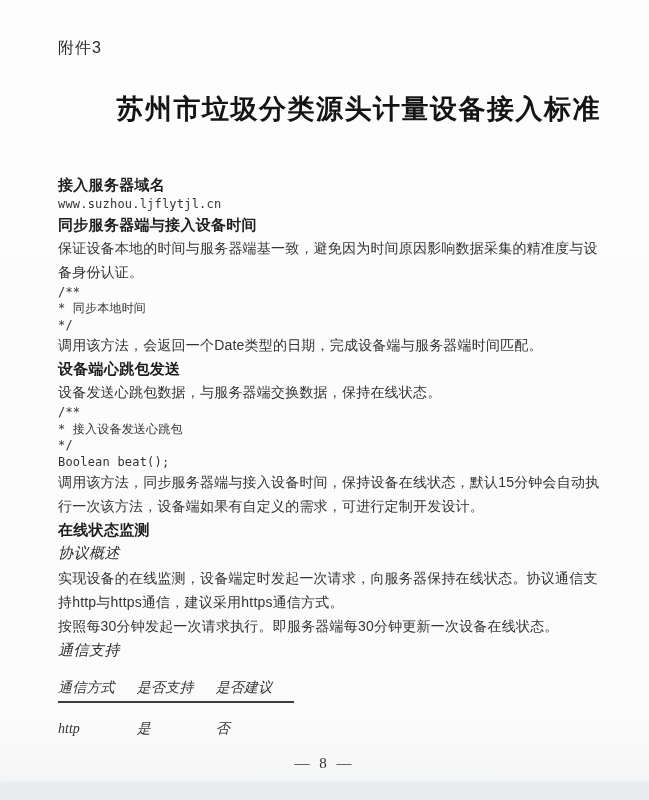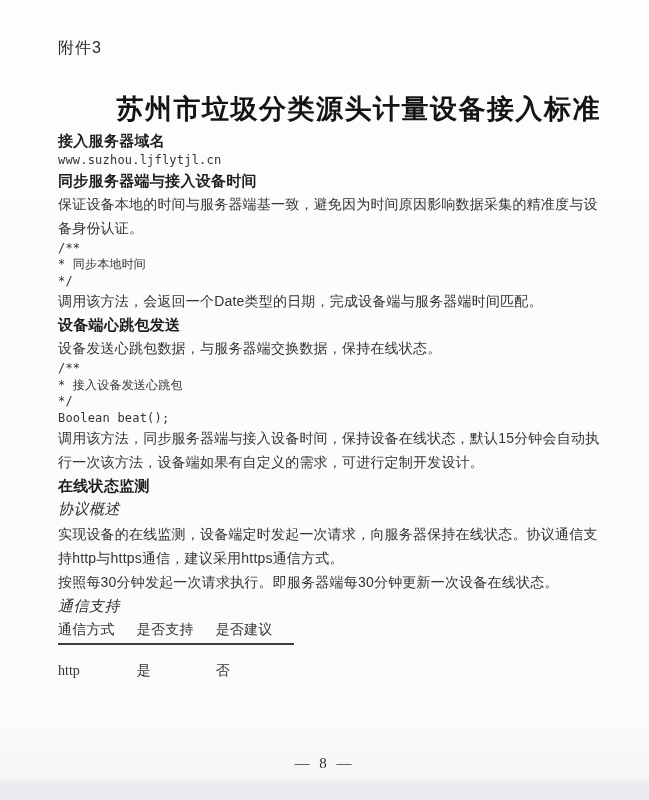--- a/index.html
+++ b/index.html
@@ -32,42 +32,42 @@
     font-weight: 700;
     font-size: 27px;
     letter-spacing: 1.5px;
     color: #141414;
     line-height: 40px;
   }
   .sec-heading {
     font-size: 15px; font-weight: 700; color: #1e1e1e;
     line-height: 23px; letter-spacing: 0.3px;
   }
-  .sec-heading.first { }
+  .sec-heading.first { margin-top: 44px; }
   .sec-heading.mt4 { }
   .para {
     width: 542px;
     font-size: 14px; line-height: 24px; letter-spacing: 0.2px;
     color: #333333;
   }
   .code-line {
     font-family: "DejaVu Sans Mono", monospace;
     font-size: 12px; line-height: 16.5px; color: #333333;
     letter-spacing: 0.2px;
   }
   .sub-italic {
     font-style: italic;
     font-family: "Liberation Serif", serif;
     font-size: 15px; line-height: 25px; color: #2f2f2f;
     letter-spacing: 0.5px;
   }
   table.support-table {
     border-collapse: collapse;
-    margin-top: 1px;
-    font-size: 14px; color: #333333;
+    margin-top: 15px;
+    font-size: 14px; color: #333333; font-style: italic;
   }
   table.support-table th {
     font-weight: 400; text-align: left;
     padding: 1px 22px 4px 0;
     border-bottom: 2px solid #3d3d3d;
     letter-spacing: 0.2px;
   }
   table.support-table td {
     padding: 17px 22px 2px 0;
     font-family: "Liberation Serif", serif;

